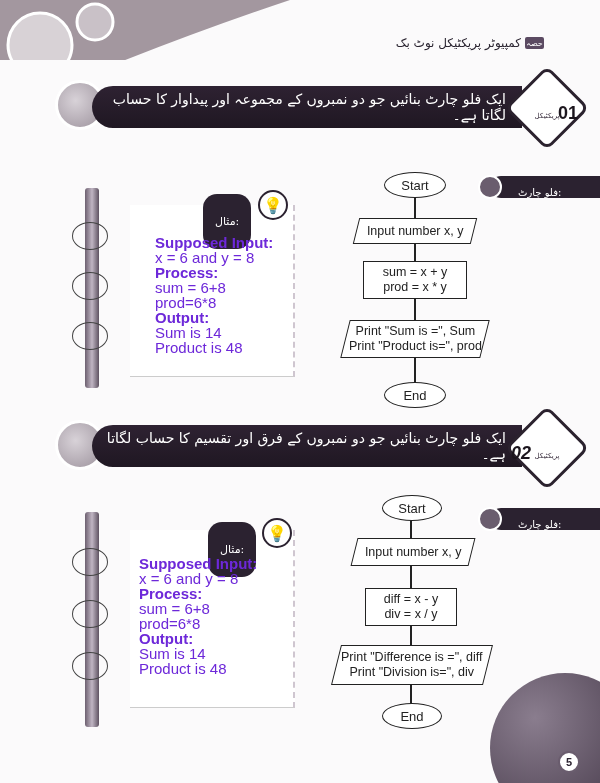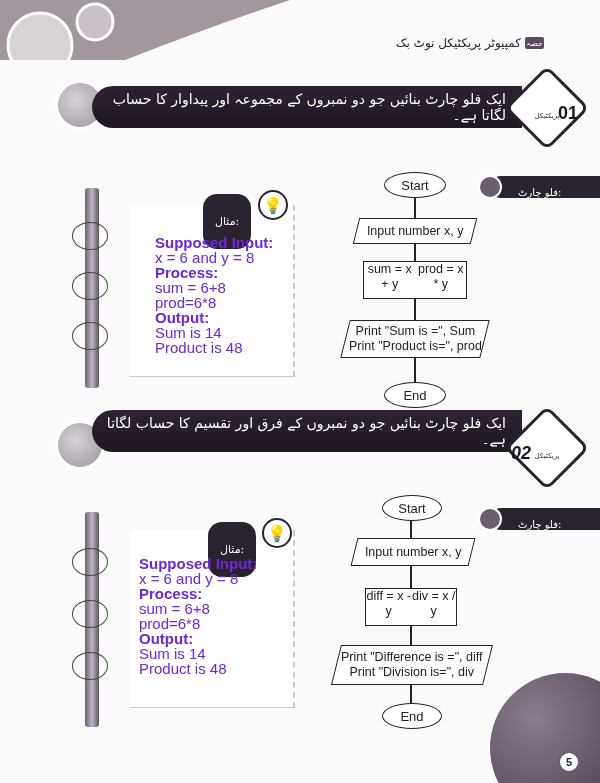--- a/index.html
+++ b/index.html
@@ -18,21 +18,21 @@
   .example-box { background: #fff; border-right: 2px dashed #cfc6d0; border-bottom: 1px solid #ccc; }
   .pill { background: #2b2230; color: #fff; font-size: 11px; border-radius: 14px; padding: 21px 12px; font-family: "DejaVu Sans", sans-serif; }
   .bulb { width: 30px; height: 30px; border-radius: 50%; border: 2px solid #2b2230; background: #fff; display: flex; align-items: center; justify-content: center; font-size: 16px; }
   .ex-text { font-size: 15px; line-height: 15px; color: #6d28d9; }
   .ex-text .b { font-weight: bold; }
   .fc-tag { height: 22px; background: #2b2230; color: #fff; font-size: 10px; border-radius: 11px 0 0 11px; display: flex; align-items: flex-end; padding: 0 10px 0 28px; font-family: "DejaVu Sans", sans-serif; }
   .fc-tag-icon { width: 24px; height: 24px; border-radius: 50%; background: #6a5d6e; border: 2px solid #fff; }
   .terminal { border: 1.5px solid #222; border-radius: 50%; background: #fff; font-size: 13px; display: flex; align-items: center; justify-content: center; }
   .io { border: 1.5px solid #222; background: #fff; transform: skewX(-14deg); display: flex; align-items: center; justify-content: center; }
   .io span { transform: skewX(14deg); font-size: 12.5px; text-align: center; line-height: 15px; }
-  .proc { border: 1.5px solid #222; background: #fff; font-size: 12.5px; text-align: center; line-height: 15px; display: flex; flex-direction: row; justify-content: center; }
+  .proc { border: 1.5px solid #222; background: #fff; font-size: 12.5px; text-align: center; line-height: 15px; display: flex; flex-direction: column; justify-content: center; }
   .vline { width: 1.5px; background: #222; }
   .corner { right: -40px; bottom: -40px; width: 150px; height: 150px; border-radius: 50%; background: radial-gradient(circle at 30% 30%, #8a7d8e, #3c3040); }
   .page-num { right: 20px; bottom: 10px; width: 22px; height: 22px; border-radius: 50%; background: #fff; border: 2px solid #6a5d6e; font-size: 11px; font-weight: bold; display: flex; align-items: center; justify-content: center; color: #2b2230; }
 </style>
 </head>
 <body>
 
 <svg class="abs top-swoosh" viewBox="0 0 600 60">
   <path d="M0 0 H290 Q200 30 100 70 L0 70 Z" fill="#a3979f"></path>
   <circle cx="40" cy="45" r="32" fill="#d8d2d6" stroke="#fff" stroke-width="3"></circle>
@@ -90,21 +90,21 @@
   <span>
     <div>Print "Sum is =", Sum</div>
     <div>Print "Product is=", prod</div>
   </span>
 </div>
 <div class="abs terminal" style="left:384px; top:382px; width:62px; height:26px;">
     <span>End</span>
   </div>
 
 <div class="abs banner-thumb" style="top:420px;"></div>
-<div class="abs banner" style="top:410px;text-align:right;">
+<div class="abs banner" style="top:425px;text-align:right;">
   <span>ایک فلو چارٹ بنائیں جو دو نمبروں کے فرق اور تقسیم کا حساب لگاتا ہے۔</span>
 </div>
 <div class="abs num-badge" style="left:517px; top:418px;"></div>
 <div class="abs num-small" style="left:517px; top:428px;">پریکٹیکل</div>
 <div class="abs num-text" style="left:491px; top:443px;font-style:italic;">02</div>
 
 <div class="abs pencil" style="left:85px; top:512px; height:215px;"></div>
 <div class="abs ring" style="left:72px; top:548px;"></div>
 <div class="abs ring" style="left:72px; top:600px;"></div>
 <div class="abs ring" style="left:72px; top:652px;"></div>

